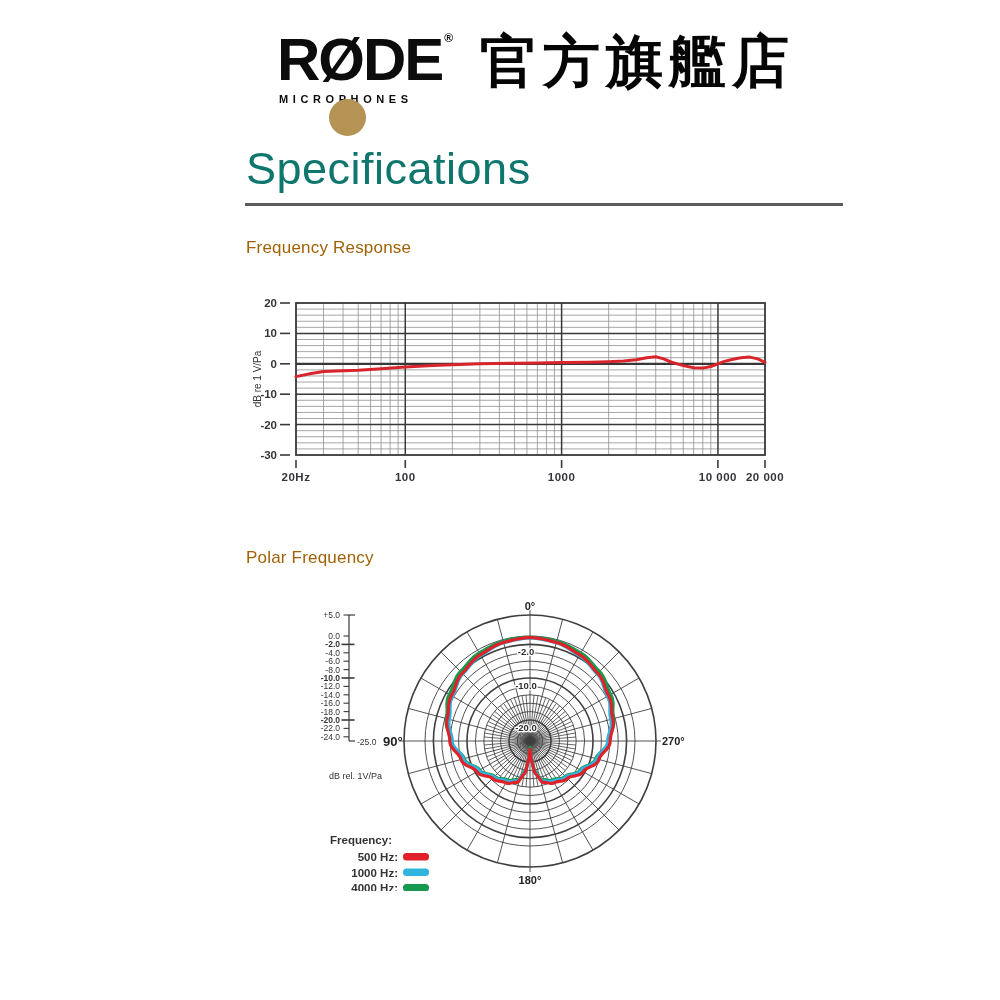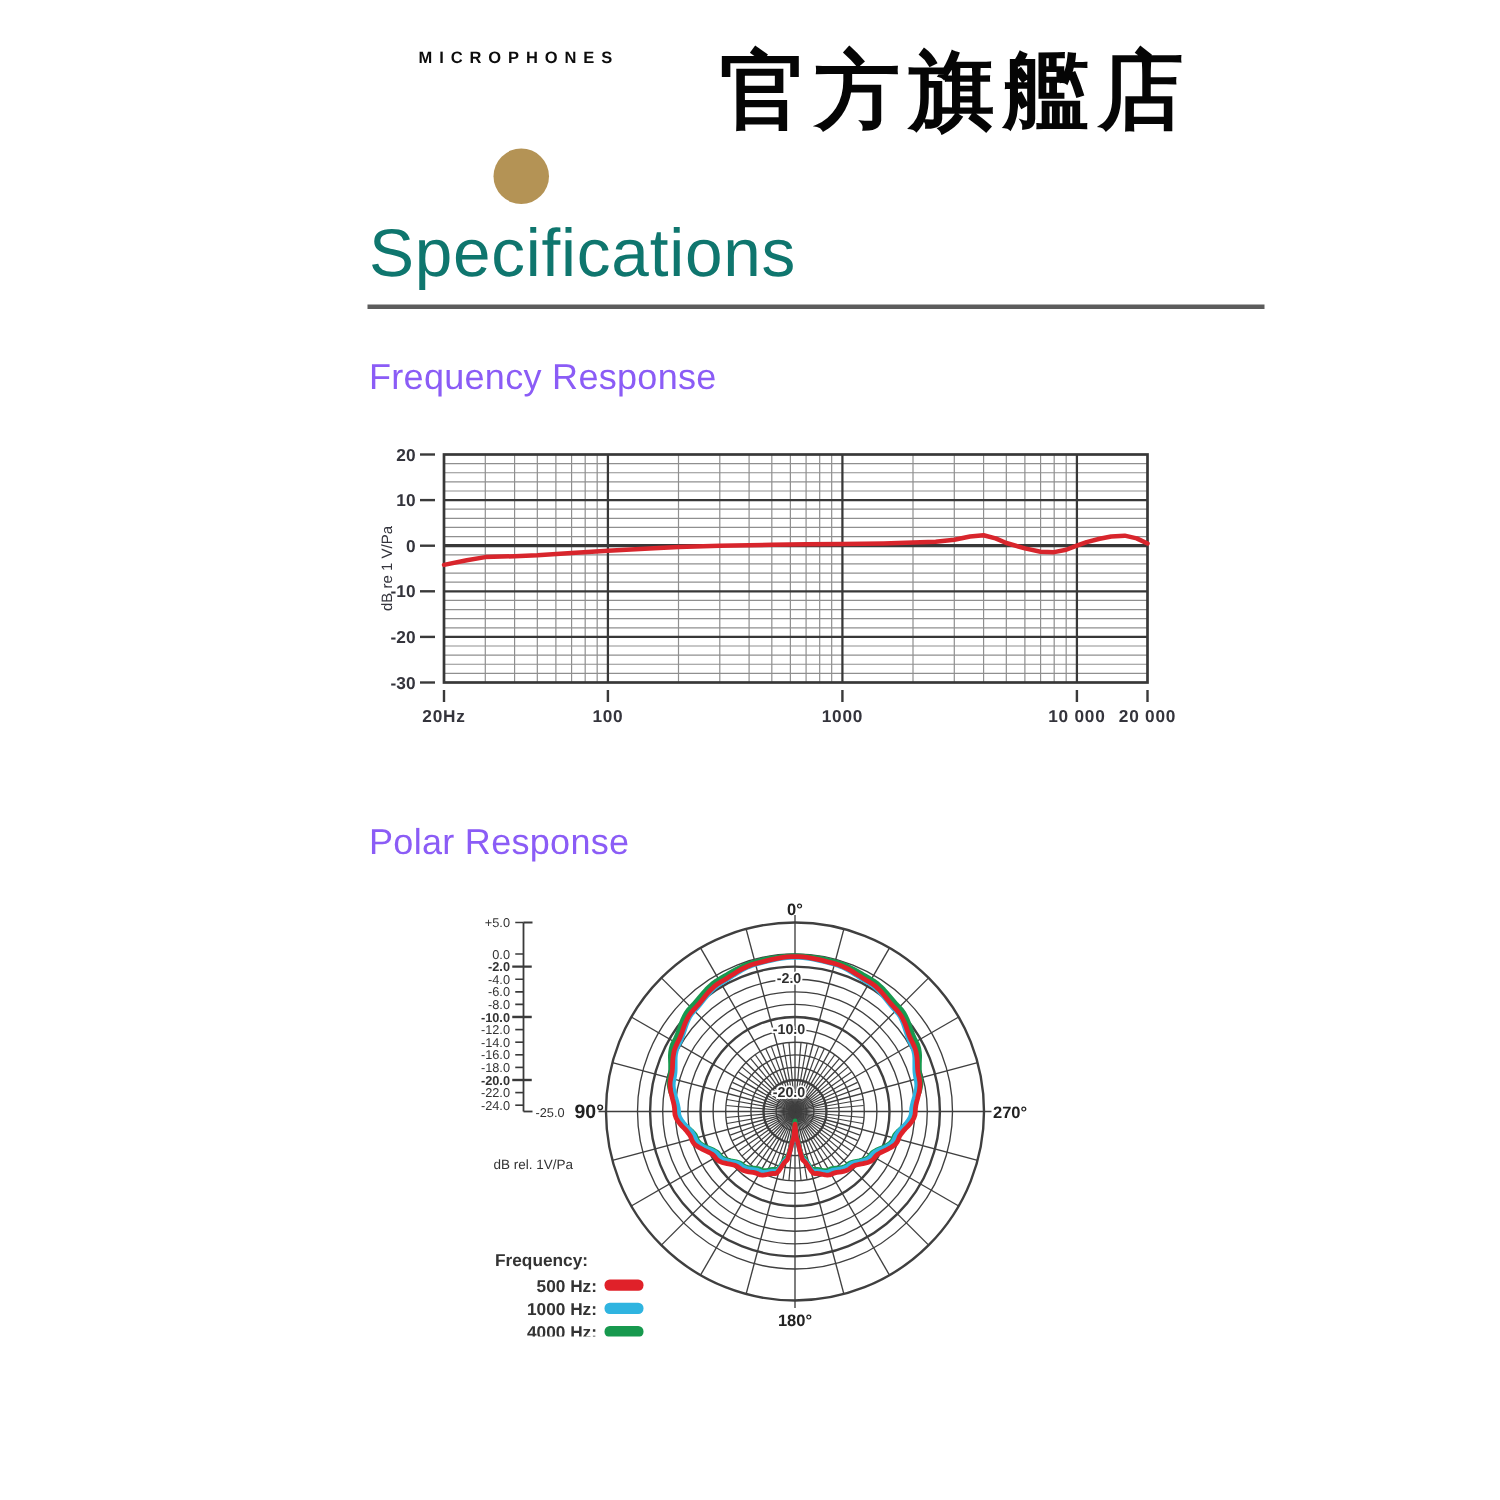--- a/index.html
+++ b/index.html
@@ -5,28 +5,29 @@
   html,body{margin:0;padding:0;background:#ffffff;}
   body{width:1000px;height:1000px;position:relative;font-family:"Liberation Sans",sans-serif;overflow:hidden;}
   .abs{position:absolute;}
   .brand{font-weight:bold;font-size:60px;letter-spacing:-2px;color:#0c0c0c;line-height:1;}
   .brand .reg{font-size:12px;vertical-align:top;letter-spacing:0;position:relative;top:2px;left:2px;}
   .brand-sub{font-weight:bold;font-size:11px;letter-spacing:4.6px;color:#0c0c0c;margin-top:3px;margin-left:2px;}
   .dot{width:37px;height:37px;border-radius:50%;}
   .store{font-weight:bold;font-size:57px;letter-spacing:6px;color:#050505;line-height:1;font-family:"Liberation Sans","DejaVu Sans",sans-serif;}
   .spec-title{font-size:45px;color:#0f766e;letter-spacing:0.5px;}
   .divider{height:3px;background:#5c5c5c;}
-  .sec-head{font-size:24px;color:#8b5cf6;letter-spacing:0.2px;}
+  .sec-head{font-size:17px;color:#a16207;letter-spacing:0.2px;}
   .polar-fig{width:397px;height:296px;overflow:hidden;}
   svg text{font-family:"Liberation Sans",sans-serif;}
 </style>
 </head>
 <body>
 
 <div class="abs" style="left:277px;top:30px;">
+  <div class="brand"><span>RØDE</span><span class="reg">®</span></div>
   <div class="brand-sub">MICROPHONES</div>
 </div>
 <div class="abs dot" style="left: 329px; top: 99px; background: rgb(180, 147, 85);" id="gold-dot"></div>
 <div class="abs store" style="left:480px;top:33px;">官方旗艦店</div>
 
 <div class="abs spec-title" style="left:246px;top:143px;">Specifications</div>
 <div class="abs divider" style="left:245px;top:203px;width:598px;"></div>
 
 <div class="abs sec-head" style="left:246px;top:238px;">Frequency Response</div>
 <svg id="freq-chart" class="abs" style="left:250px;top:292px;" width="540" height="200" viewBox="0 0 540 200">
@@ -100,21 +101,21 @@
     <line x1="311.60564401119757" y1="168" x2="311.60564401119757" y2="176" stroke="#3a3a3a" stroke-width="1.6"></line>
     <text x="311.60564401119757" y="189" text-anchor="middle" font-size="11.5" font-weight="bold" fill="#34343c" letter-spacing="0.5">1000</text>
     <line x1="467.93897734453094" y1="168" x2="467.93897734453094" y2="176" stroke="#3a3a3a" stroke-width="1.6"></line>
     <text x="467.93897734453094" y="189" text-anchor="middle" font-size="11.5" font-weight="bold" fill="#34343c" letter-spacing="0.5">10 000</text>
     <line x1="515" y1="168" x2="515" y2="176" stroke="#3a3a3a" stroke-width="1.6"></line>
     <text x="515" y="189" text-anchor="middle" font-size="11.5" font-weight="bold" fill="#34343c" letter-spacing="0.5">20 000</text>
     <text x="11" y="87" text-anchor="middle" font-size="10" fill="#34343c" transform="rotate(-90 11 87)">dB re 1 V/Pa</text>
     <path d="M46.0 84.6 L61.2 81.5 L73.5 79.4 L93.1 78.8 L108.2 78.2 L131.1 76.7 L155.3 75.1 L182.8 73.6 L202.3 72.7 L229.9 71.8 L264.5 71.2 L287.4 70.9 L311.6 70.6 L339.1 70.3 L358.7 69.7 L373.8 69.1 L386.2 67.8 L396.7 65.7 L405.7 64.8 L413.7 66.9 L420.9 70.0 L433.3 73.6 L443.7 75.8 L452.8 76.1 L460.8 74.5 L467.9 71.8 L474.4 69.4 L483.1 67.2 L490.8 65.7 L499.8 65.1 L507.8 66.9 L515.0 70.3" fill="none" stroke="#d8252c" stroke-width="3" stroke-linejoin="round" stroke-linecap="round"></path>
   </svg>
 
-<div class="abs sec-head" style="left:246px;top:548px;">Polar Response</div>
+<div class="abs sec-head" style="left:246px;top:548px;">Polar Frequency</div>
 <div class="abs polar-fig" style="left:310px;top:595px;">
   <svg id="polar-chart" width="430" height="320" viewBox="0 0 430 320">
       <line x1="39" y1="20" x2="39" y2="146" stroke="#3a3a3a" stroke-width="1.2"></line>
       <line x1="39" y1="20" x2="45" y2="20" stroke="#3a3a3a" stroke-width="1.2"></line>
       <line x1="39" y1="146" x2="45" y2="146" stroke="#3a3a3a" stroke-width="1.2"></line>
       <line x1="33.5" y1="20" x2="39" y2="20" stroke="#3a3a3a" stroke-width="1.1"></line>
       <text x="30" y="23" text-anchor="end" font-size="8.5" font-weight="normal" fill="#333">+5.0</text>
       <line x1="33.5" y1="41" x2="39" y2="41" stroke="#3a3a3a" stroke-width="1.1"></line>
       <text x="30" y="44" text-anchor="end" font-size="8.5" font-weight="normal" fill="#333">0.0</text>
       <line x1="31.5" y1="49.39999999999999" x2="44.5" y2="49.39999999999999" stroke="#3a3a3a" stroke-width="1.6"></line>

